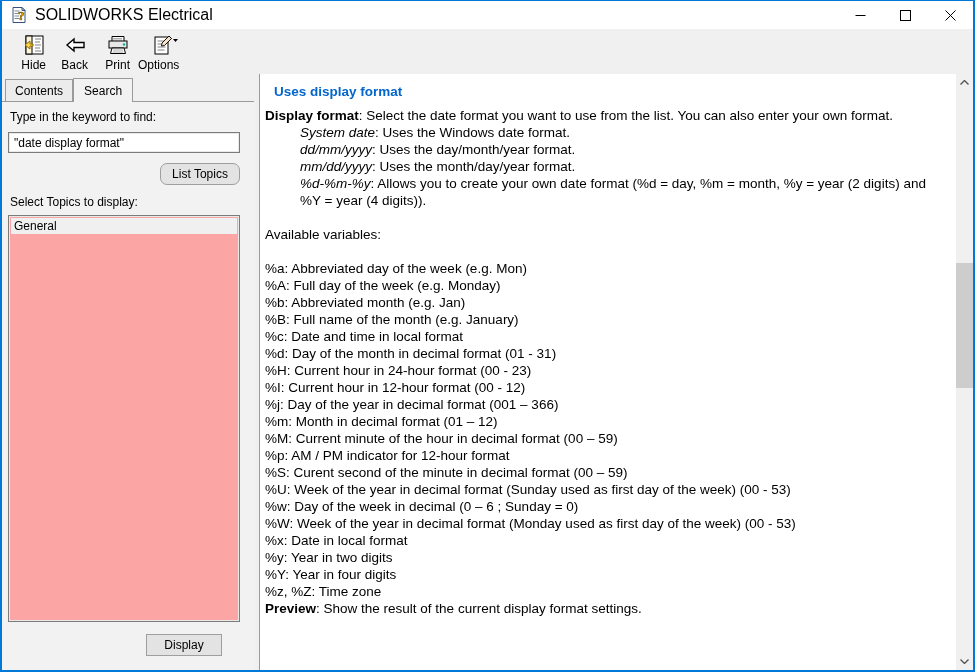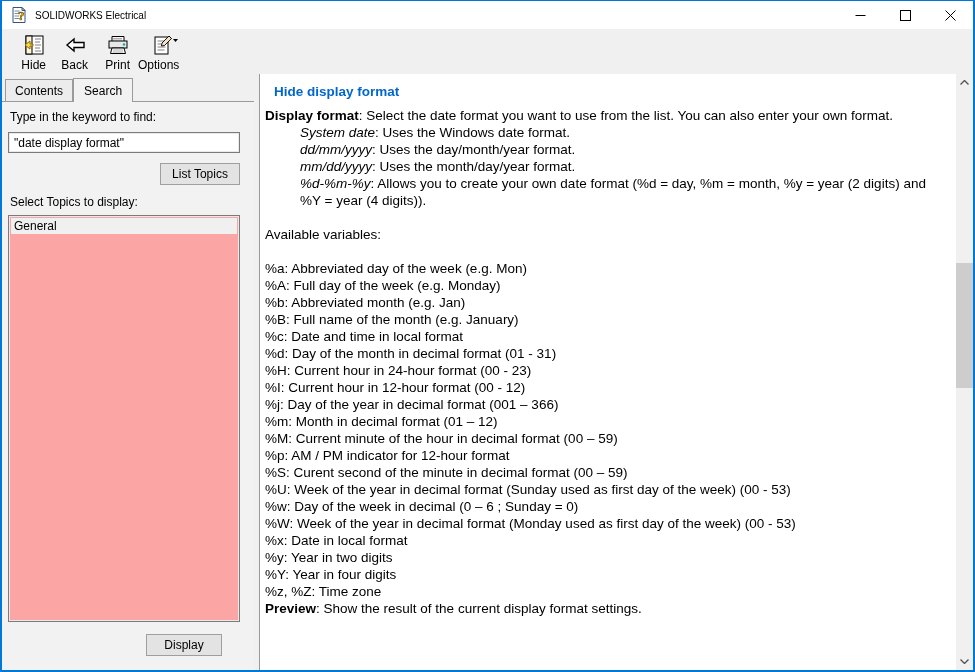--- a/index.html
+++ b/index.html
@@ -11,21 +11,21 @@
     display: flex; flex-direction: column;
     overflow: hidden;
   }
   
   .titlebar {
     height: 28px; background: #ffffff;
     display: flex; align-items: center;
     padding-left: 8px; flex: 0 0 auto;
   }
   .title-icon { width: 18px; height: 18px; display: inline-flex; }
-  .title-text { font-size: 10px; color: #000; margin-left: 7px; }
+  .title-text { font-size: 16px; color: #000; margin-left: 7px; }
   .win-controls { margin-left: auto; display: flex; height: 100%; }
   .win-btn {
     width: 45px; height: 100%;
     display: flex; align-items: center; justify-content: center;
     cursor: default;
   }
   
   .toolbar {
     height: 45px; background: #f0f0f0;
     display: flex; align-items: flex-start;
@@ -68,21 +68,21 @@
     box-shadow: inset 0 0 0 1px #e9e9e9;
     background: #fff; font-family: "Liberation Sans", sans-serif;
     font-size: 12px; padding: 1px 5px; outline: none;
   }
   .btn {
     font-family: "Liberation Sans", sans-serif;
     font-size: 12px; color: #000;
     background: #e3e3e3; border: 1px solid #9f9f9f;
     height: 22px;
   }
-  .list-topics-btn { margin-top: 10px; width: 80px; align-self: flex-end; }
+  .list-topics-btn { margin-top: 10px; width: 80px; align-self: flex-end; border-radius: 7px; }
   .select-label { margin-top: 10px; }
   .topic-list {
     margin-top: 6px; flex: 1; background: #fca5a5;
     border: 1px solid #7b7b7b;
     box-shadow: inset 0 0 0 1px #e9e9e9;
     padding: 2px; overflow: hidden;
   }
   .topic-item { font-size: 12px; padding: 1px 3px; }
   .topic-item.selected { background: #f0f0f0; }
   .display-btn { margin: 12px 18px 2px 0; width: 76px; align-self: flex-end; }
@@ -217,21 +217,21 @@
           <div class="topic-item selected">General</div>
         </div>
         <button class="btn display-btn">Display</button>
       </div>
     </div>
 
     <div class="splitter"></div>
 
     <div class="content-pane">
       <div class="content">
-        <div class="content-heading">Hide display format</div>
+        <div class="content-heading">Uses display format</div>
 
         <div><span class="b">Display format</span><span>: Select the date format you want to use from the list. You can also enter your own format.</span></div>
 
         <div class="indented"><span class="it">System date</span><span>: Uses the Windows date format.</span></div>
         <div class="indented"><span class="it">dd/mm/yyyy</span><span>: Uses the day/month/year format.</span></div>
         <div class="indented"><span class="it">mm/dd/yyyy</span><span>: Uses the month/day/year format.</span></div>
         <div class="indented"><span class="it">%d-%m-%y</span><span>: Allows you to create your own date format (%d = day, %m = month, %y = year (2 digits) and %Y = year (4 digits)).</span></div>
 
         <div class="gap-above">Available variables:</div>
 

